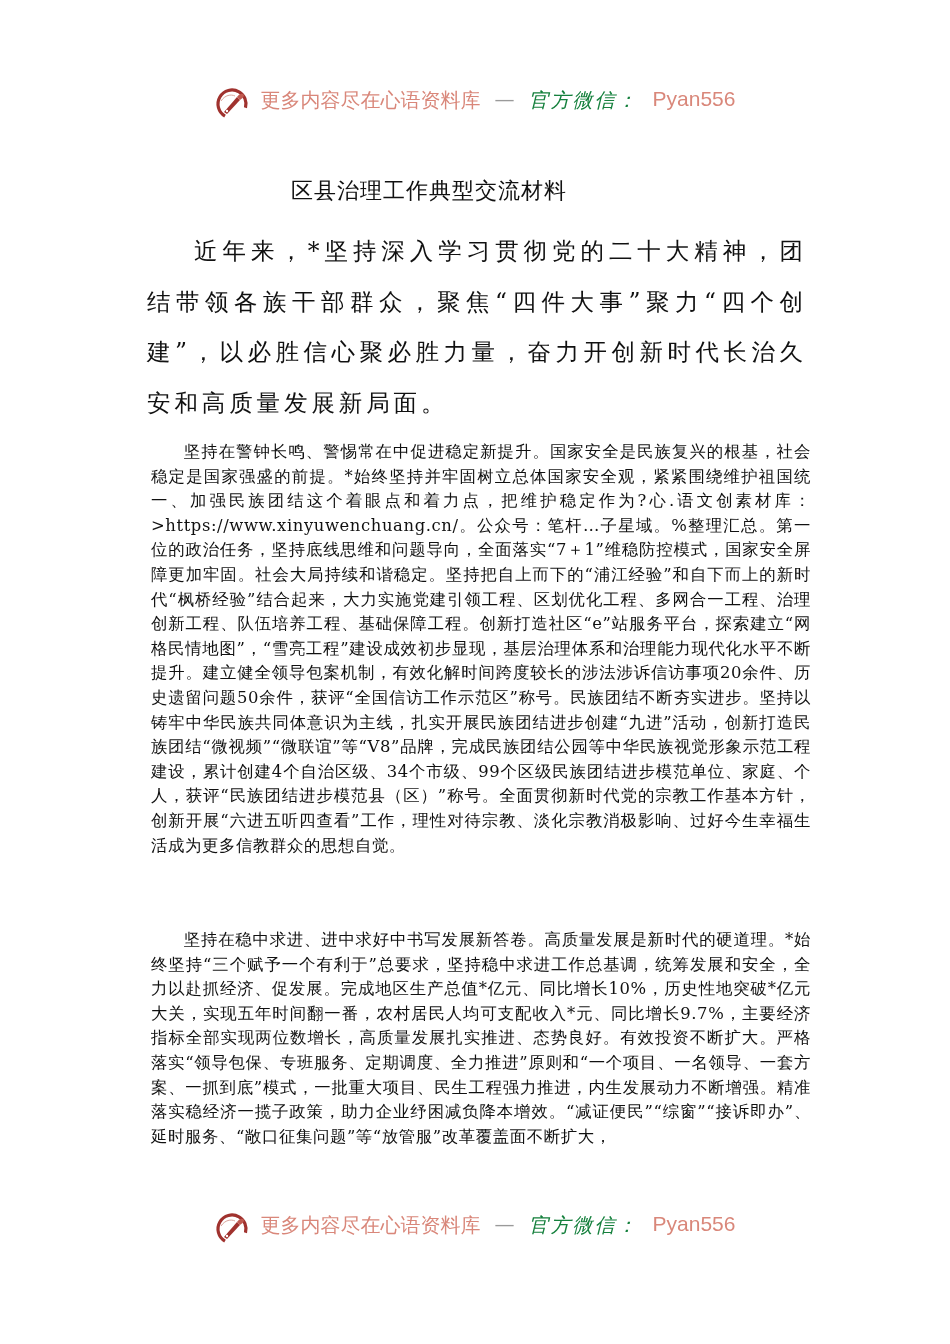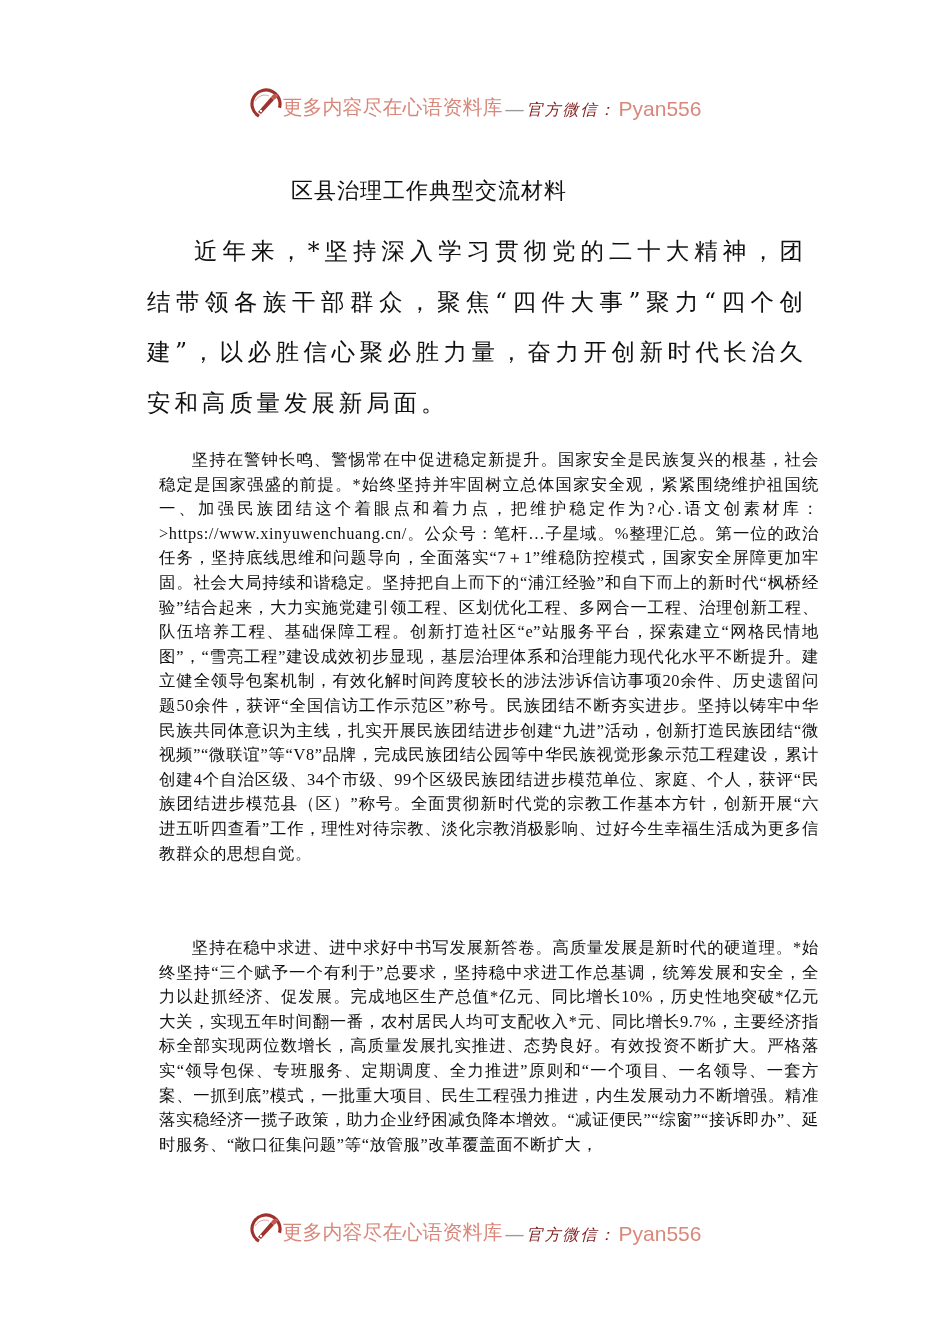--- a/index.html
+++ b/index.html
@@ -21,43 +21,43 @@
       width: 950px;
       height: 44px;
       display: flex;
       align-items: center;
       justify-content: center;
     }
     .banner.top { top: 82px; }
     .banner.bottom { top: 1207px; }
     .banner-inner {
       display: flex;
-      align-items: flex-end;
-      gap: 0;
+      align-items: flex-start;
+      gap: 12px;
     }
     .logo {
       width: 34px;
       height: 34px;
       display: inline-block;
     }
     .banner-text-main {
       font-family: "DejaVu Serif", serif;
       font-size: 20px;
       color: #d9877a;
       letter-spacing: 0px;
     }
     .banner-dash {
       font-size: 20px;
       color: #9a9a9a;
       margin: 0 2px;
     }
     .banner-text-gray {
       font-family: Liberation Sans, sans-serif;
-      font-size: 16px;
-      color: #7f1d1d;
+      font-size: 20px;
+      color: #15803d;
       font-style: italic;
       letter-spacing: 2px;
     }
     .banner-text-id {
       font-family: "Liberation Sans", sans-serif;
       font-size: 21px;
       color: #d9877a;
       margin-left: 2px;
     }
     .title {
@@ -86,22 +86,21 @@
     .body-para {
       position: absolute;
       left: 147px;
       width: 660px;
       font-size: 16.4px;
       line-height: 24.6px;
       letter-spacing: 0.6px;
       text-indent: 2em;
       text-align: justify;
       color: #111;
-      margin: 12px;
-      font-family: Liberation Serif, serif;
+      margin: 4px;
     }
     .p1 { top: 436px; }
     .p2 { top: 924px; }
   </style>
 </head>
 <body>
 
 <div class="banner top">
   <div class="banner-inner">
     <svg class="logo" viewBox="0 0 34 34">

